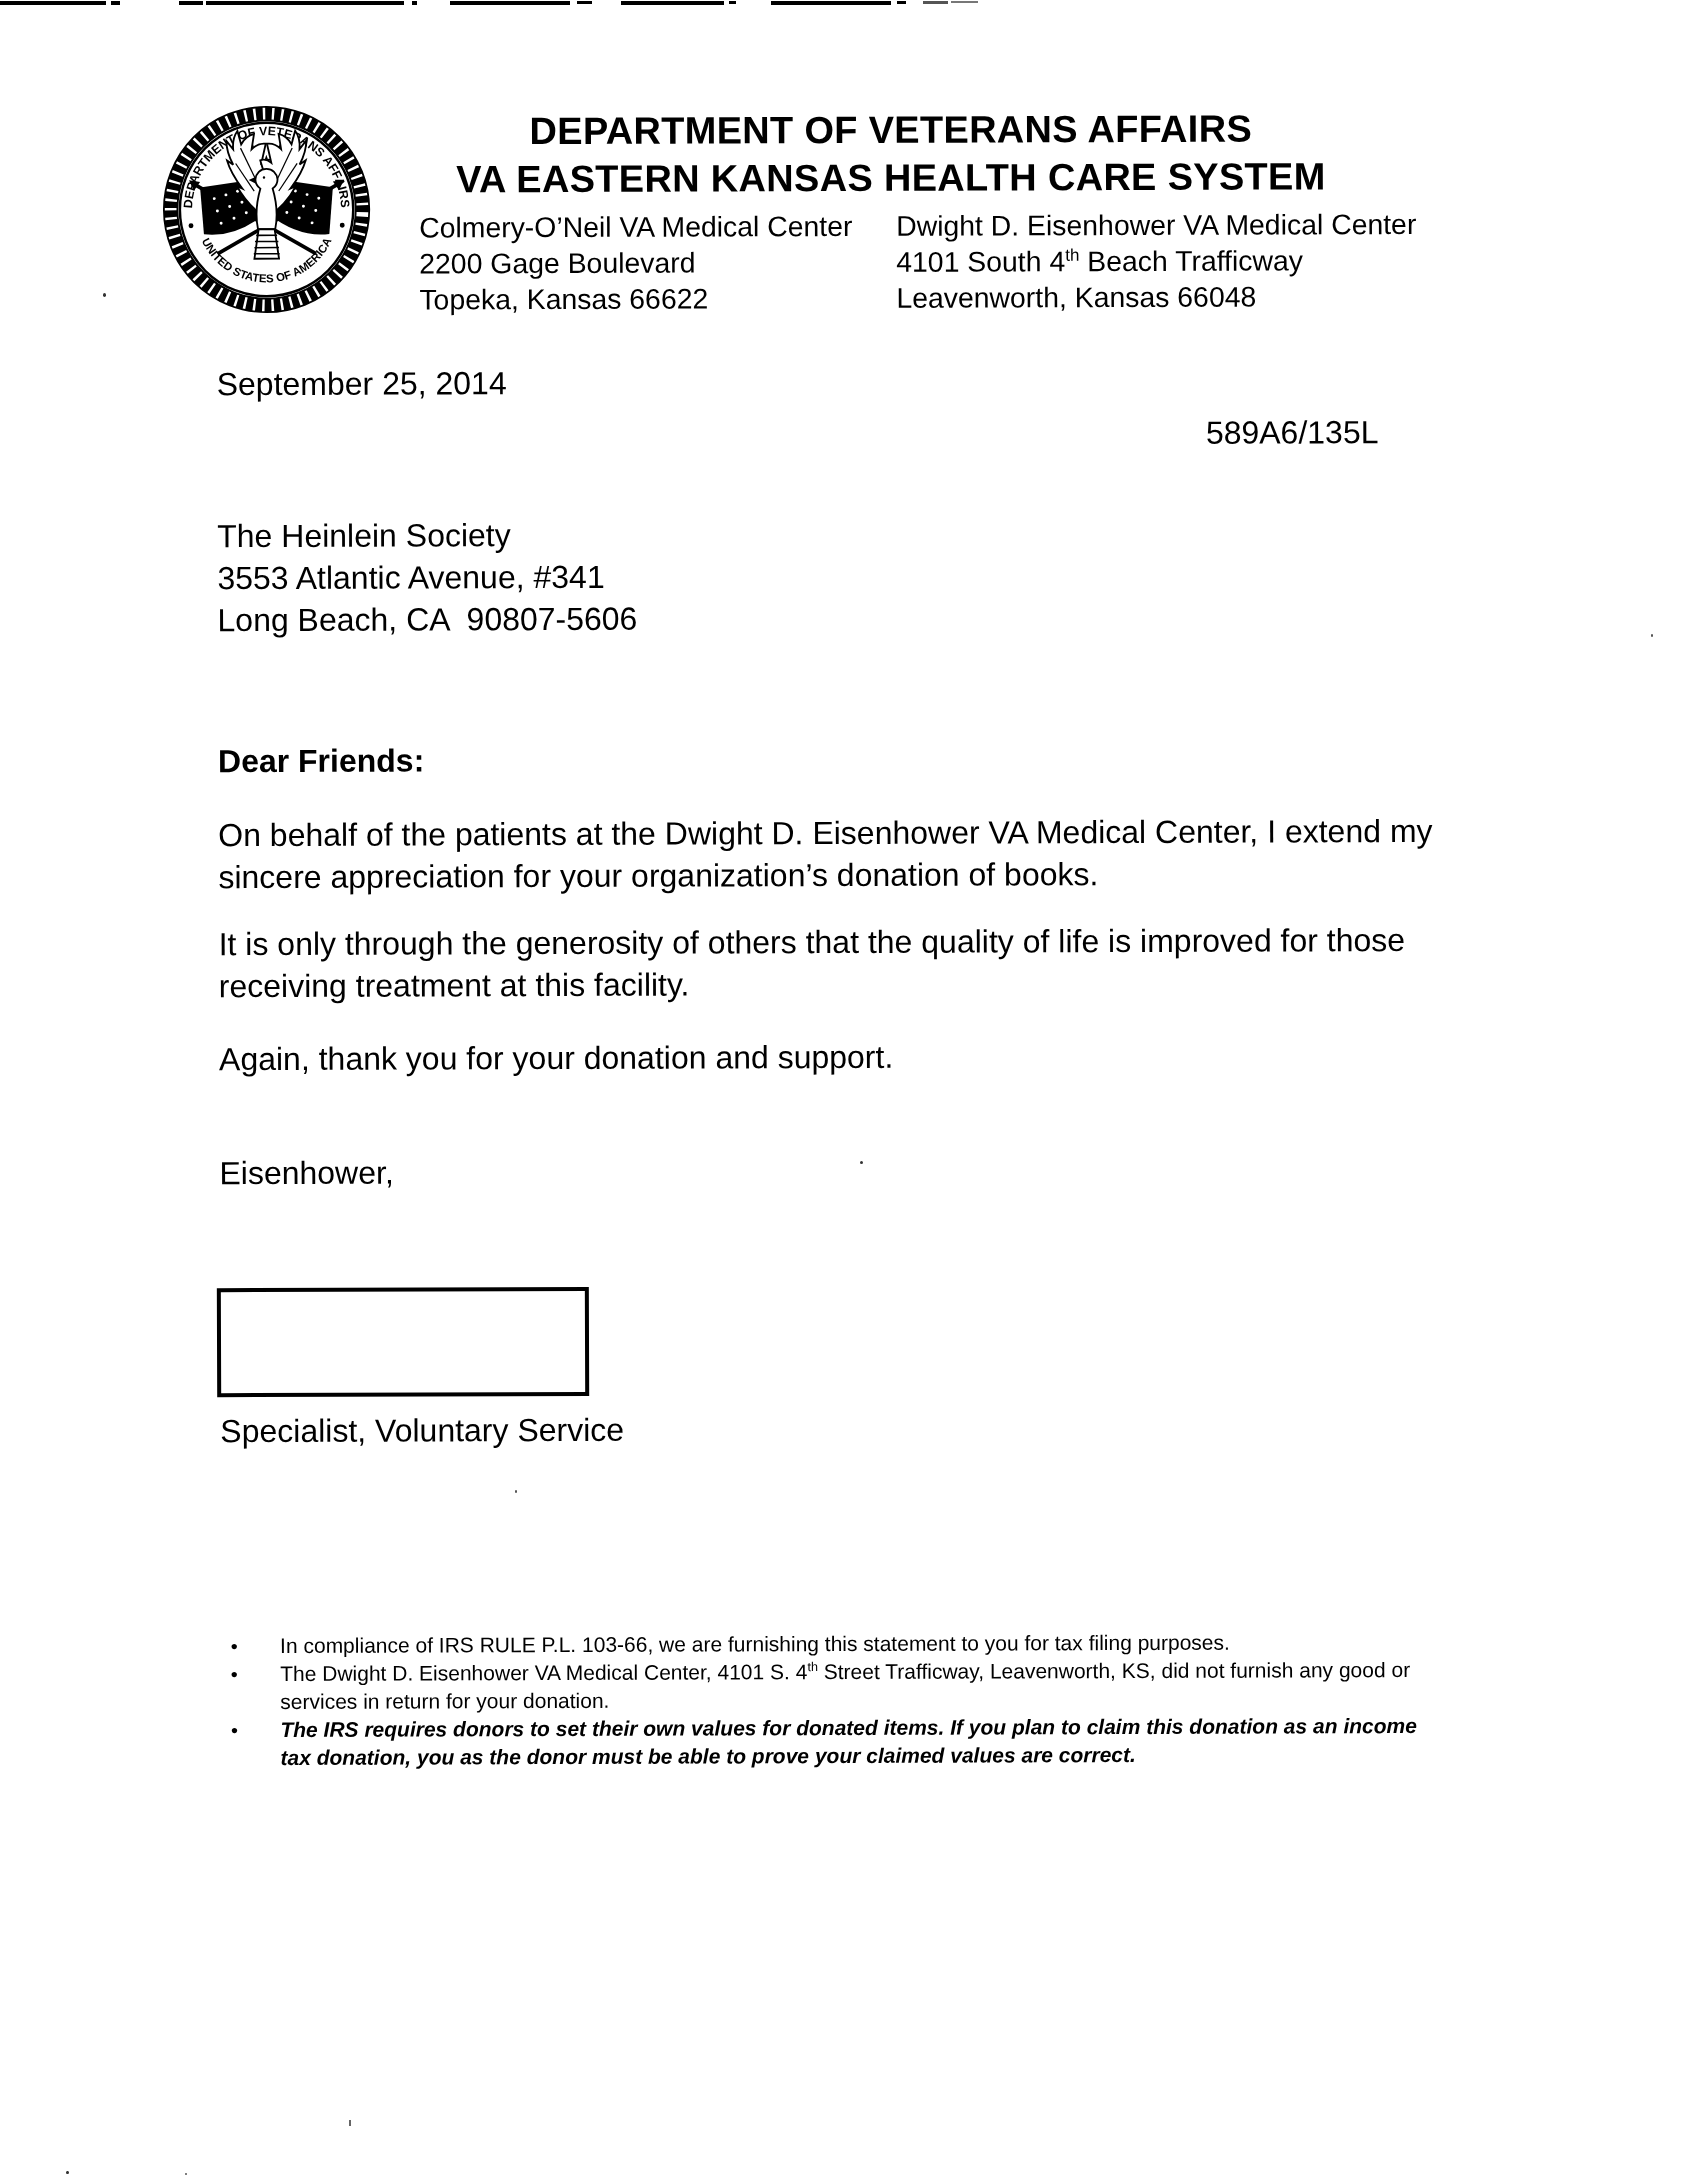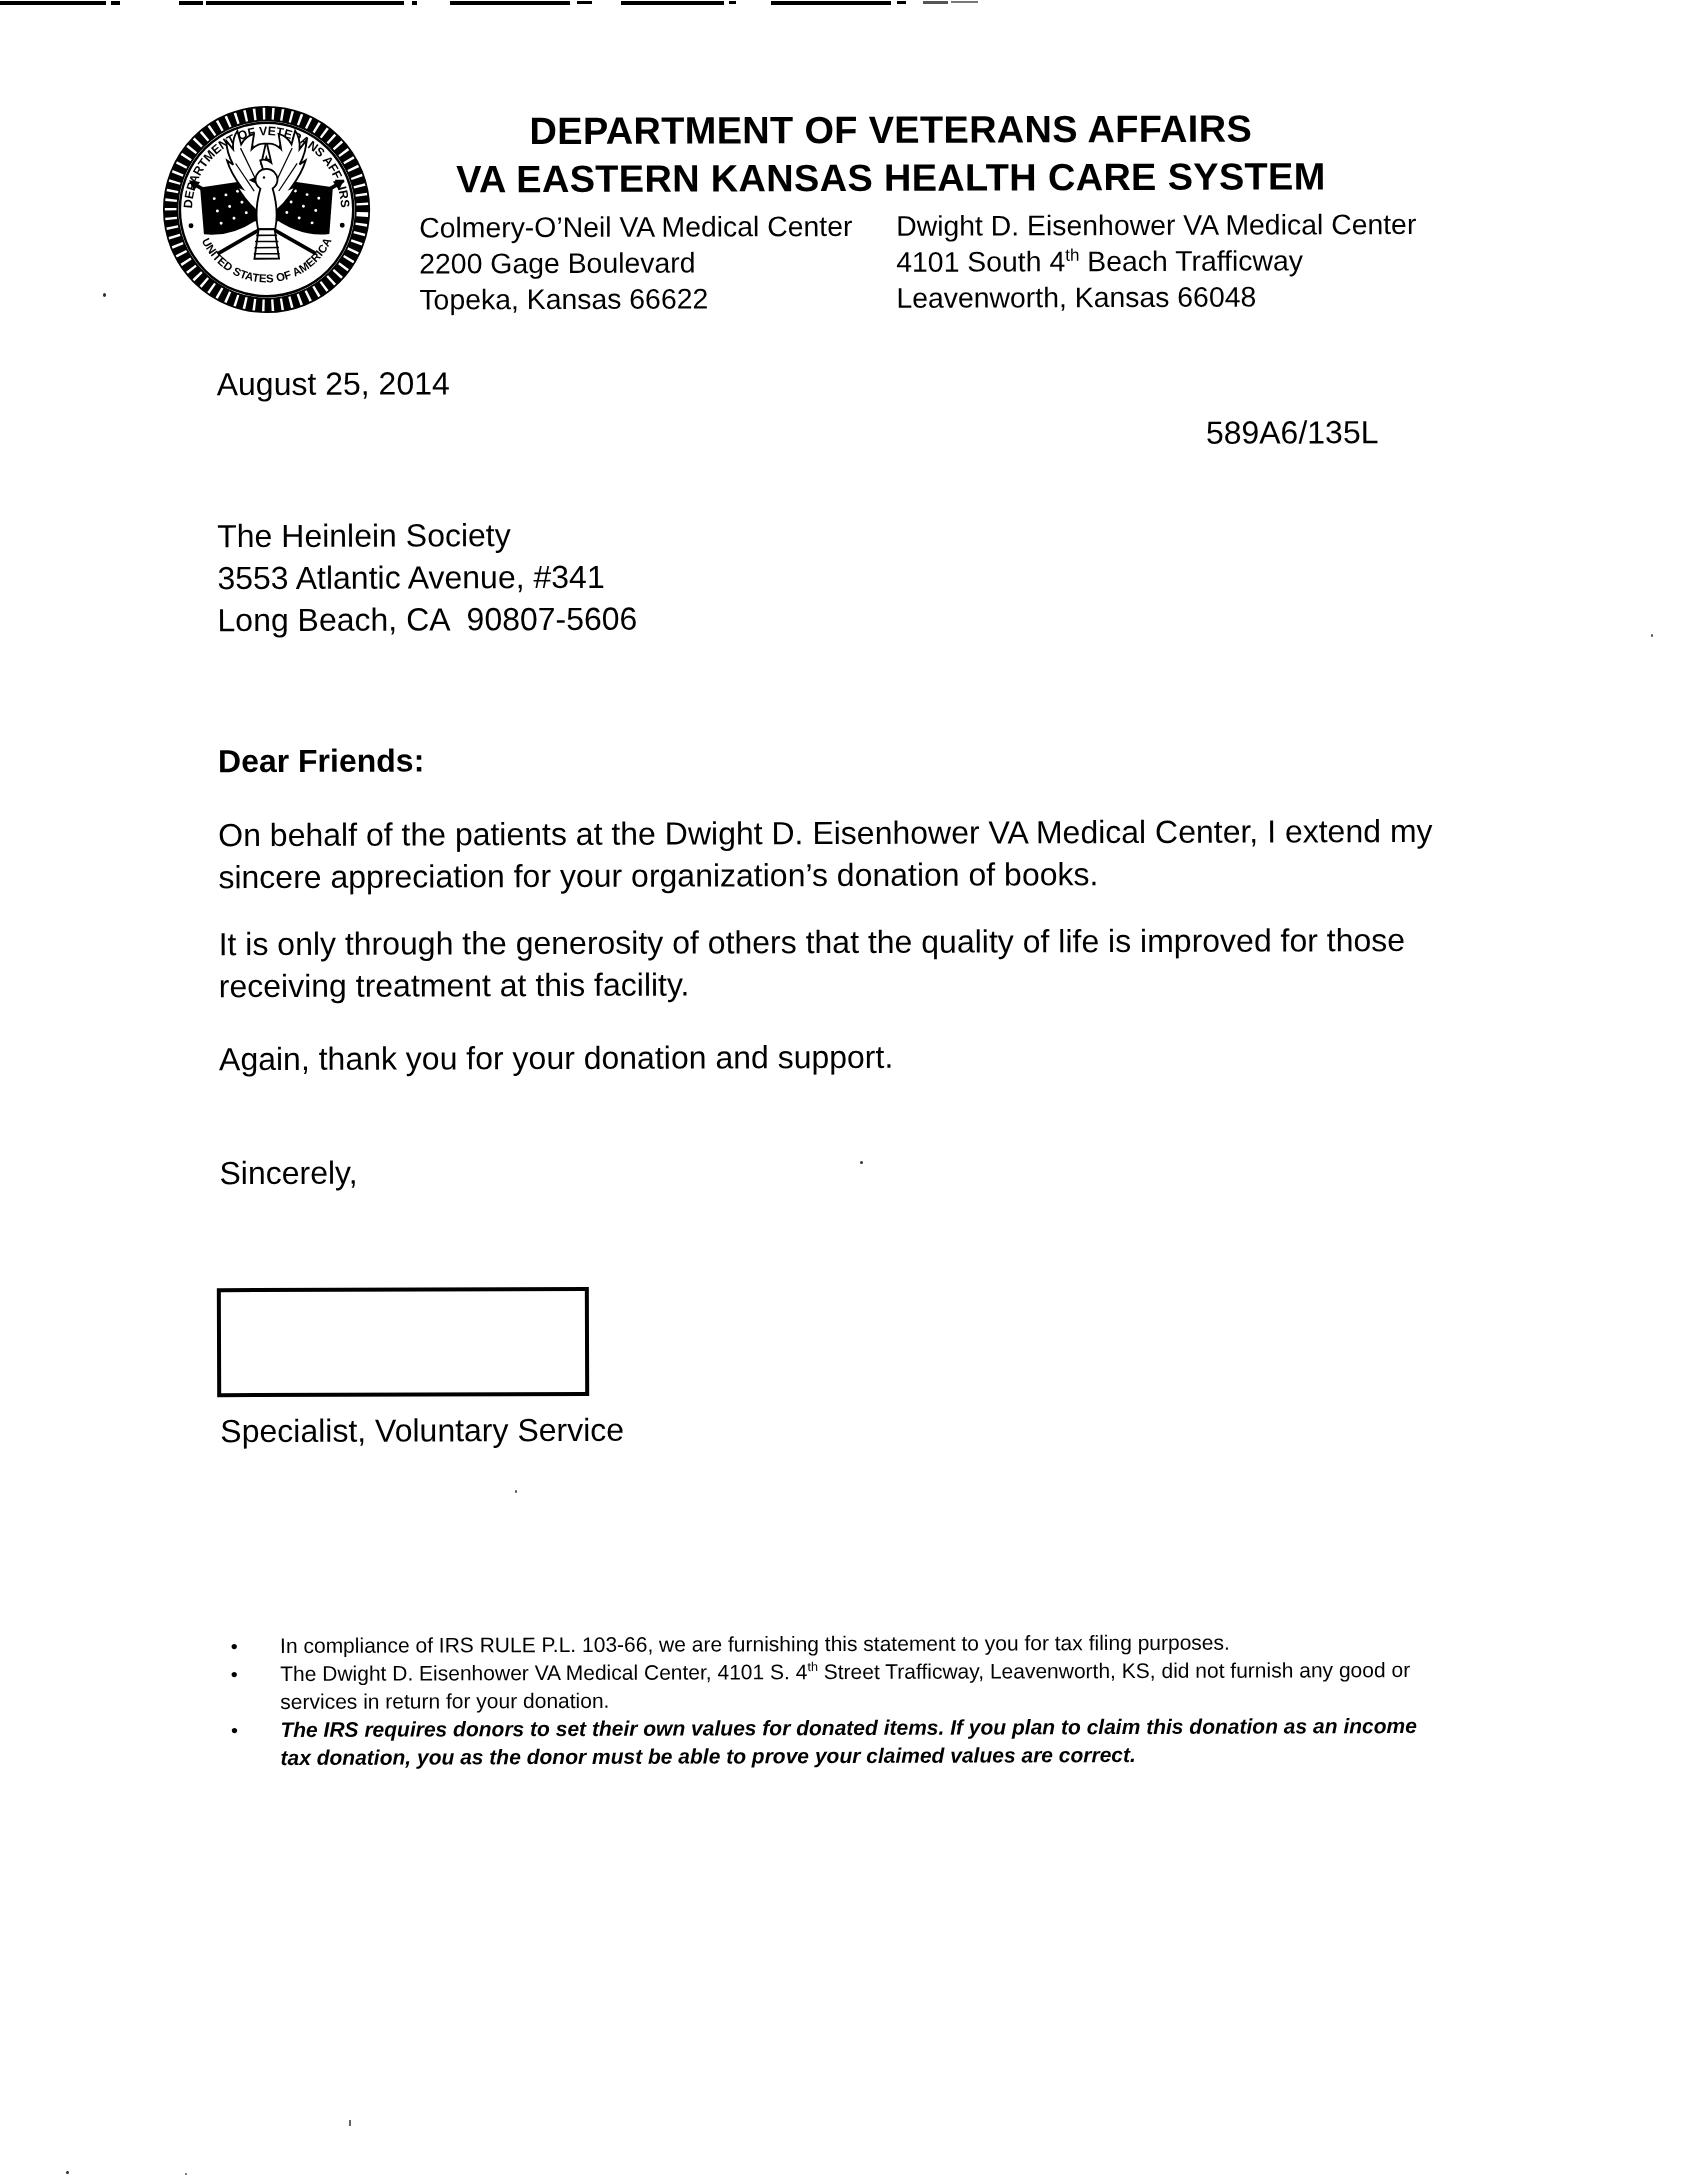--- a/index.html
+++ b/index.html
@@ -159,21 +159,21 @@
       <div class="line">Colmery-O’Neil VA Medical Center</div>
       <div class="line">2200 Gage Boulevard</div>
       <div class="line">Topeka, Kansas 66622</div>
     </div>
     <div class="facility fac-right">
       <div class="line">Dwight D. Eisenhower VA Medical Center</div>
       <div class="line"><span>4101 South 4</span><sup class="sp">th</sup><span> Beach Trafficway</span></div>
       <div class="line">Leavenworth, Kansas 66048</div>
     </div>
 
-    <div class="date">August 25, 2014</div>
+    <div class="date">September 25, 2014</div>
     <div class="refnum">589A6/135L</div>
 
     <div class="recipient">
       <div class="line">The Heinlein Society</div>
       <div class="line">3553 Atlantic Avenue, #341</div>
       <div class="line">Long Beach, CA  90807-5606</div>
     </div>
 
     <div class="salutation">Dear Friends:</div>
 
@@ -182,21 +182,21 @@
       <div class="line">sincere appreciation for your organization’s donation of books.</div>
     </div>
     <div class="para p2">
       <div class="line">It is only through the generosity of others that the quality of life is improved for those</div>
       <div class="line">receiving treatment at this facility.</div>
     </div>
     <div class="para p3">
       <div class="line">Again, thank you for your donation and support.</div>
     </div>
 
-    <div class="closing">Sincerely,</div>
+    <div class="closing">Eisenhower,</div>
 
     <div class="sigbox"></div>
 
     <div class="sigtitle">Specialist, Voluntary Service</div>
 
     <div class="footnotes">
       <div class="fn">
         <span class="bullet">•</span>
         <div class="fline">In compliance of IRS RULE P.L. 103-66, we are furnishing this statement to you for tax filing purposes.</div>
       </div>

